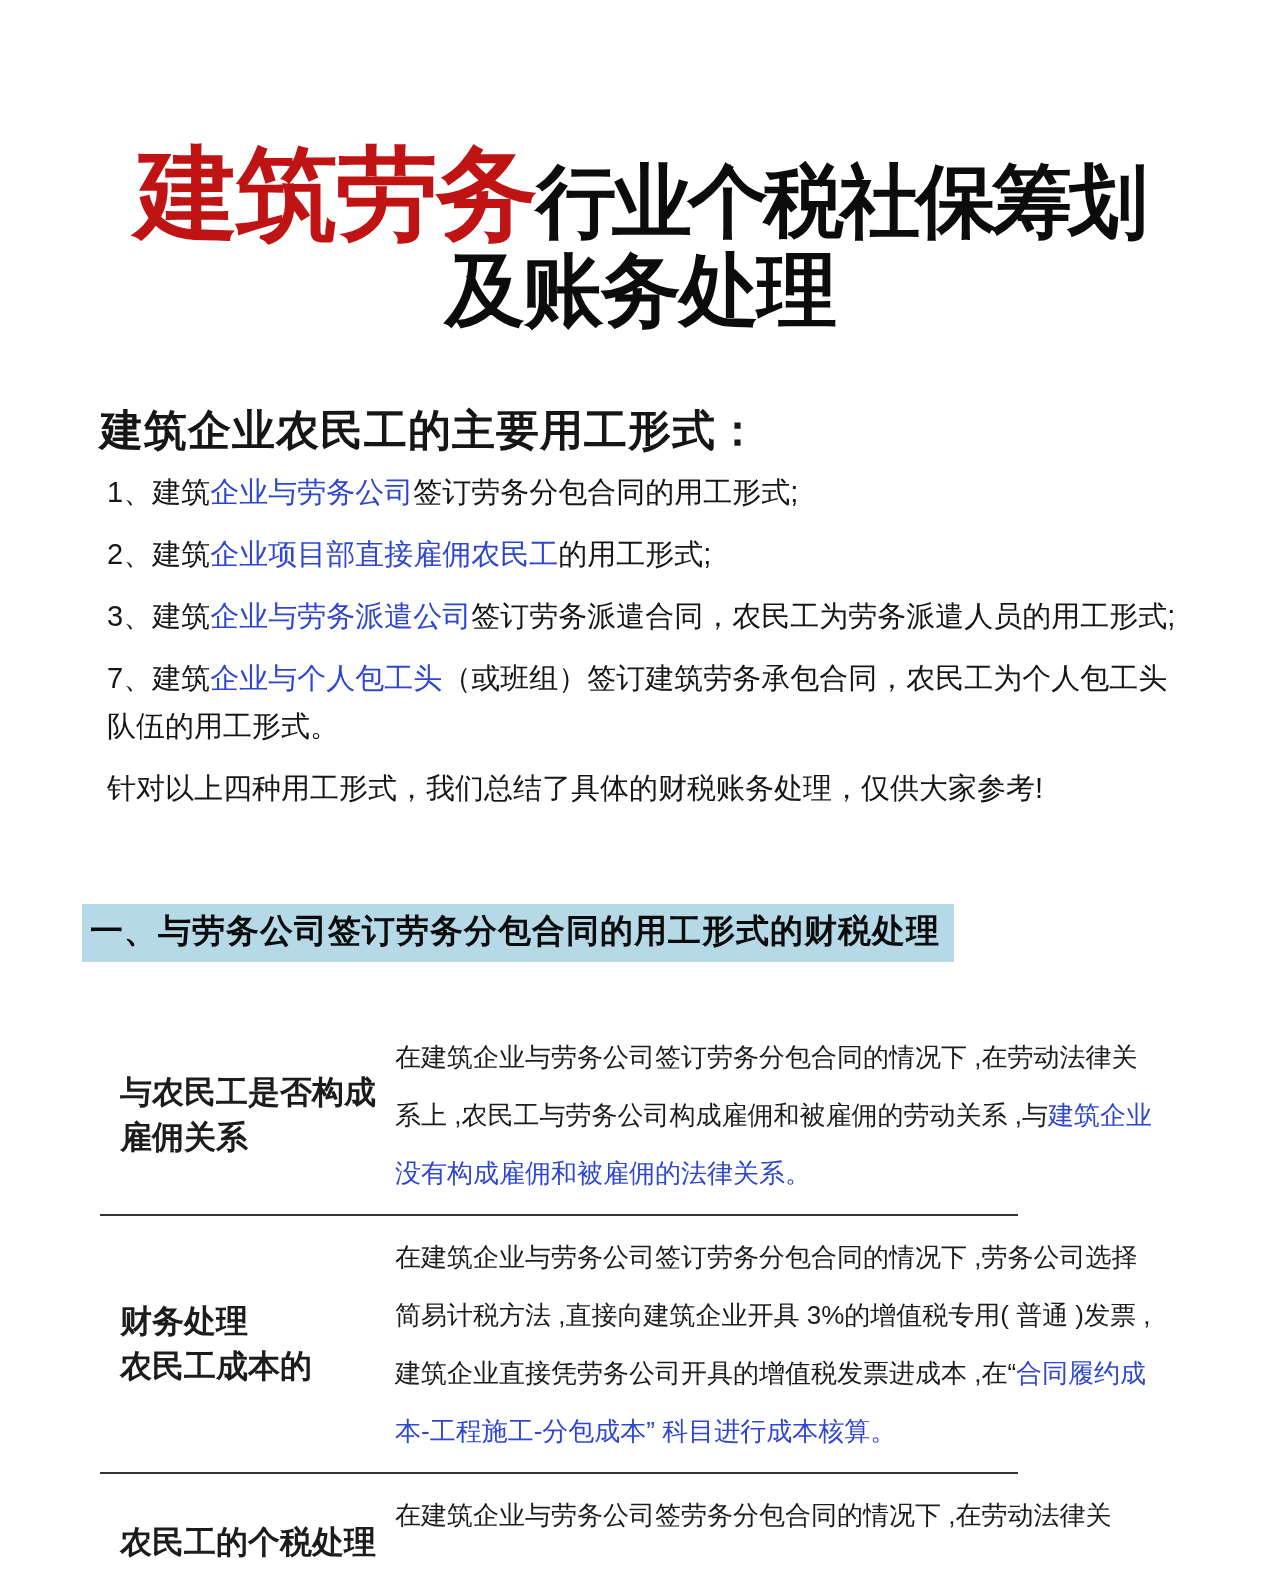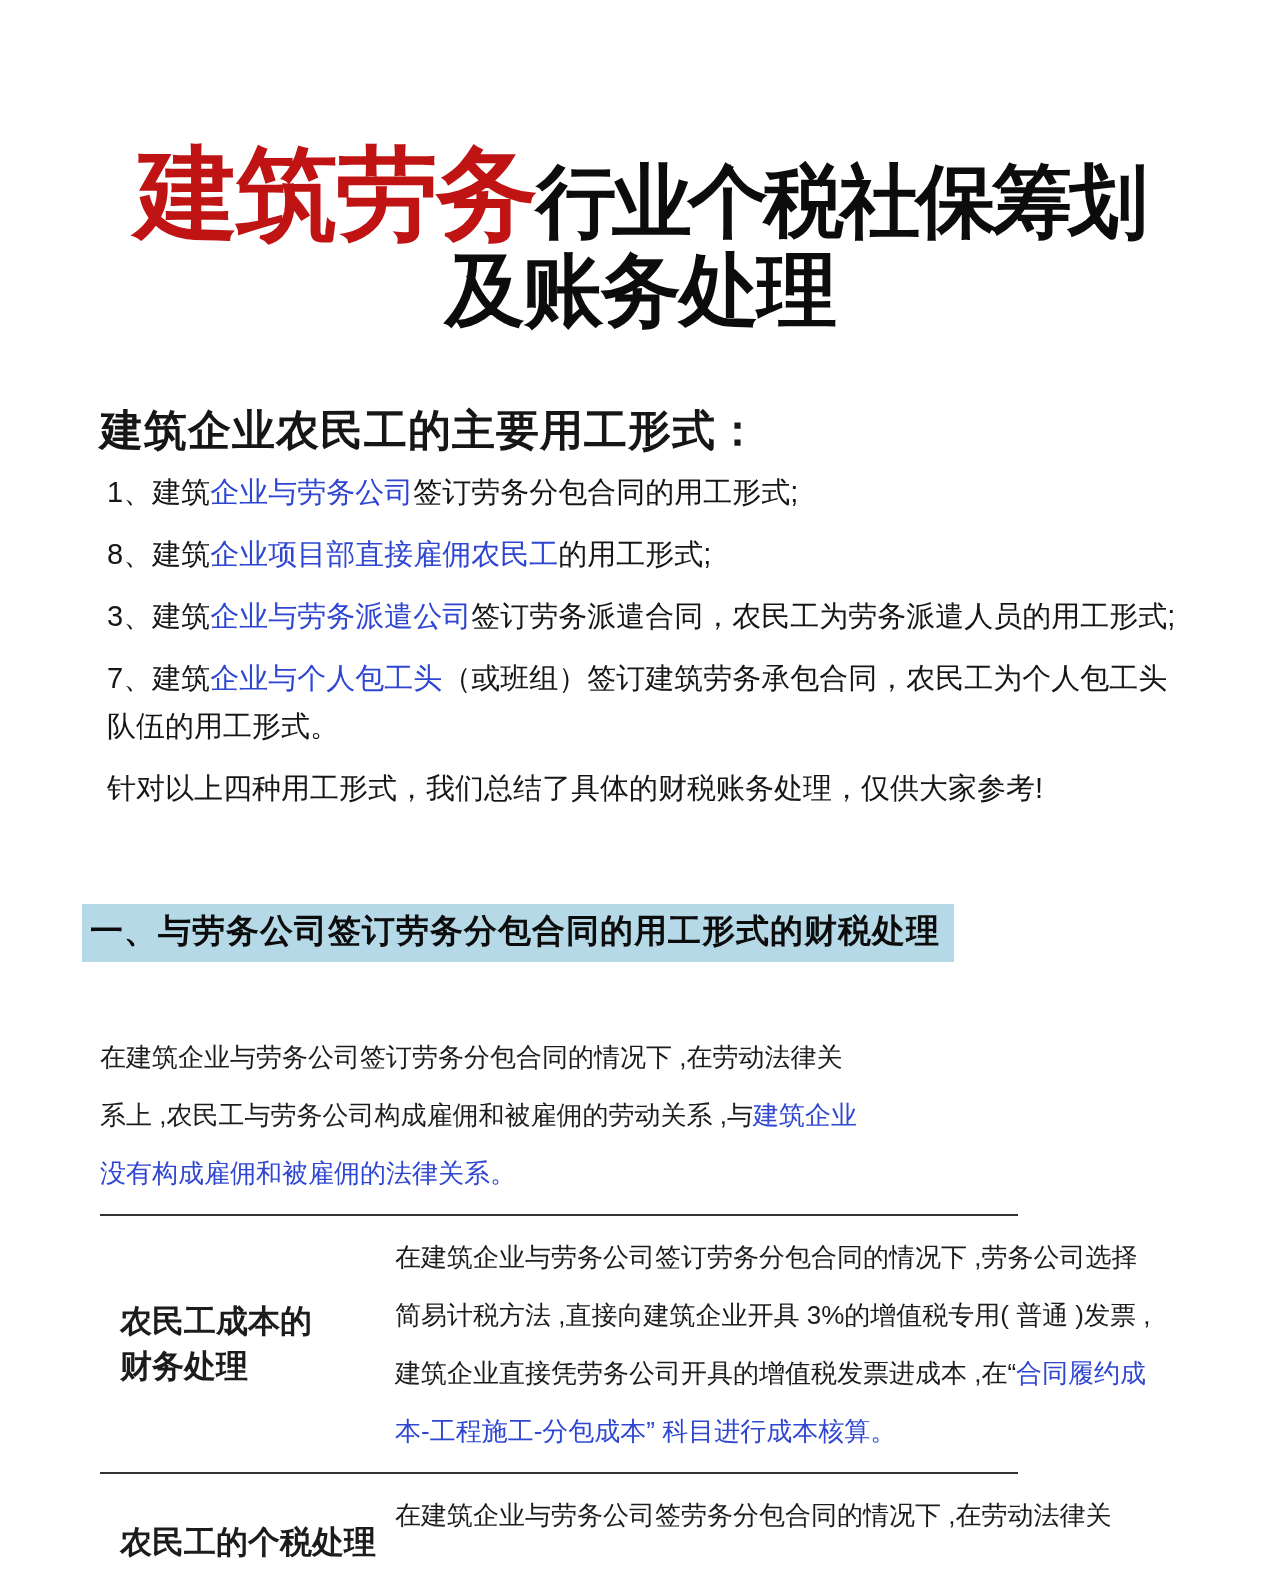--- a/index.html
+++ b/index.html
@@ -60,47 +60,51 @@
       <span class="t-red">建筑劳务</span><span class="t-blk">行业个税社保筹划</span>
     </div>
     <div class="title-line2 t-blk">及账务处理</div>
   </div>
 
   <div class="intro">
     <div class="intro-heading">建筑企业农民工的主要用工形式：</div>
 
     <p><span>1、建筑</span><span class="blue">企业与劳务公司</span><span>签订劳务分包合同的用工形式;</span></p>
 
-    <p><span>8、建筑</span><span class="blue">企业项目部直接雇佣农民工</span><span>的用工形式;</span></p>
+    <p><span>2、建筑</span><span class="blue">企业项目部直接雇佣农民工</span><span>的用工形式;</span></p>
 
     <p><span>3、建筑</span><span class="blue">企业与劳务派遣公司</span><span>签订劳务派遣合同，农民工为劳务派遣人员的用工形式;</span></p>
 
     <p><span>7、建筑</span><span class="blue">企业与个人包工头</span><span>（或班组）签订建筑劳务承包合同，农民工为个人包工头队伍的用工形式。</span></p>
 
     <p>针对以上四种用工形式，我们总结了具体的财税账务处理，仅供大家参考!</p>
   </div>
 
   <div class="bar-wrap">
     <span class="section-bar">一、与劳务公司签订劳务分包合同的用工形式的财税处理</span>
   </div>
 
   <div class="ttable">
 
     <div class="trow">
+      <div class="label-cell">
+        <div>与农民工是否构成</div>
+        <div>雇佣关系</div>
+      </div>
       <div class="content-cell">
         <span>在建筑企业与劳务公司签订劳务分包合同的情况下 ,在劳动法律关系上 ,农民工与劳务公司构成雇佣和被雇佣的劳动关系 ,与</span><span class="blue">建筑企业没有构成雇佣和被雇佣的法律关系。</span>
       </div>
     </div>
 
     <div class="row-sep"></div>
 
     <div class="trow">
       <div class="label-cell">
+        <div>财务处理</div>
         <div>农民工成本的</div>
-        <div>财务处理</div>
       </div>
       <div class="content-cell">
         <span>在建筑企业与劳务公司签订劳务分包合同的情况下 ,劳务公司选择简易计税方法 ,直接向建筑企业开具 3%的增值税专用( 普通 )发票 ,建筑企业直接凭劳务公司开具的增值税发票进成本 ,在“</span><span class="blue">合同履约成本-工程施工-分包成本” 科目进行成本核算。</span>
       </div>
     </div>
 
     <div class="row-sep"></div>
 
     <div class="trow last">
       <div class="label-cell">

